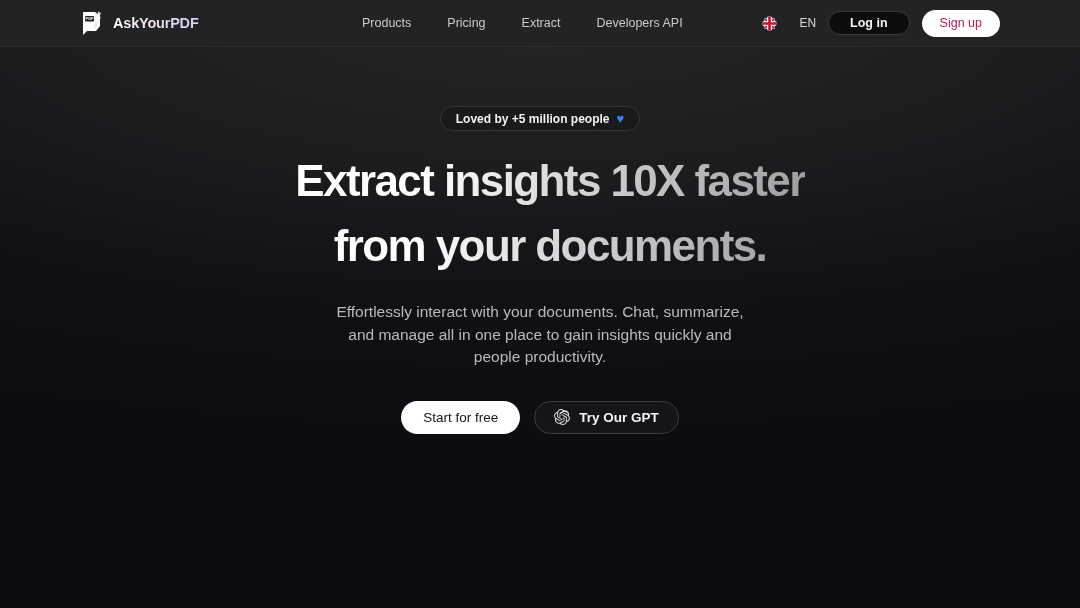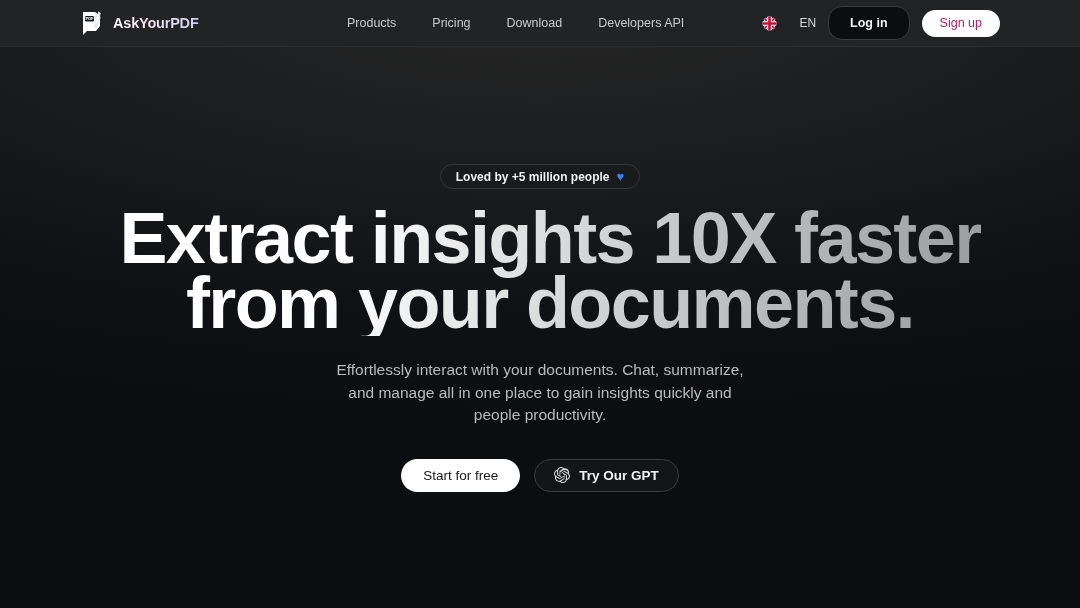--- a/index.html
+++ b/index.html
@@ -32,69 +32,69 @@
   }
   .brand-mark { width:24px; height:26px; display:block; }
   .brand-name {
     font-size:14.5px; font-weight:bold; letter-spacing:-0.2px;
     background:linear-gradient(95deg,#ffffff 0%,#f7e4ef 42%,#ded7f4 75%,#cfcdf0 100%);
     -webkit-background-clip:text; background-clip:text;
     -webkit-text-fill-color:transparent; color:transparent;
     white-space:nowrap;
   }
   .nav {
-    position:absolute; left:347px;
+    position:absolute; left:362px;
     display:flex; align-items:center; gap:36px;
   }
   .nav a {
     font-size:12.5px; color:#c9cacb; text-decoration:none;
     white-space:nowrap; font-weight:500;
   }
   .header-right {
     position:absolute; right:80px;
     display:flex; align-items:center; gap:12px;
   }
   .lang { display:flex; align-items:center; gap:6px; cursor:pointer; }
   .flag { width:15px; height:15px; display:block; border-radius:50%; }
   .lang-label { font-size:12px; color:#d6d7d8; font-weight:500;margin-left:16px; }
   .btn-login {
-    height:34px; padding:0 21px;
+    height:24px; padding:0 21px;
     display:flex; align-items:center; justify-content:center;
     background:#0c0d0f; border:1px solid #3a3b3d; border-radius:14px;
     color:#f2f3f4; font-size:12.5px; font-weight:bold;
     cursor:pointer; white-space:nowrap;
   }
   .btn-signup {
     height:27px; padding:0 18px;
     display:flex; align-items:center; justify-content:center;
     background:#ffffff; border:none; border-radius:14px;
     color:#be185d; font-size:12.5px; font-weight:500;
     cursor:pointer; white-space:nowrap;
   }
 
   
   .hero {
     position:absolute; top:47px; left:0;
     width:1080px; height:561px;
     display:flex; flex-direction:column; align-items:center;
   }
   .badge {
-    margin-top:117px;
+    margin-top:59px;
     height:25px; padding:0 15px;
     display:flex; align-items:center; gap:7px;
     background:#191a1c; border:1px solid #343537; border-radius:13px;
     cursor:pointer;
   }
   .badge-text { font-size:12px; font-weight:bold; color:#f0f1f2; white-space:nowrap; }
   .badge-heart { font-size:13px; line-height:1; color:#3b7ff5; }
 
   .headline {
     margin-top:17px;
     text-align:center;
-    font-size:72px; font-weight:bold;
+    font-size:44px; font-weight:bold;
     line-height:65px; letter-spacing:-1.6px;
     background:linear-gradient(100deg,#ffffff 0%,#fdfdfd 26%,#c9cacb 62%,#a9aaab 88%,#9a9b9c 100%);
     -webkit-background-clip:text; background-clip:text;
     -webkit-text-fill-color:transparent; color:transparent;
     white-space:pre-line;
     margin-left:20px;
   }
 
   .subtitle {
     margin-top:23px;
@@ -140,21 +140,21 @@
           <rect x="5" y="6" width="9" height="5.4" rx="1" fill="#1a1b1d"></rect>
           <text x="9.5" y="10.3" font-family="Liberation Sans, sans-serif" font-size="4.1" font-weight="bold" fill="#ffffff" text-anchor="middle">PDF</text>
         </svg>
       </span>
       <span class="brand-name">AskYourPDF</span>
     </div>
 
     <nav class="nav">
       <a href="#">Products</a>
       <a href="#">Pricing</a>
-      <a href="#">Download</a>
+      <a href="#">Extract</a>
       <a href="#">Developers API</a>
     </nav>
 
     <div class="header-right">
       <div class="lang">
         <span>
           <svg class="flag" viewBox="0 0 24 24">
             <defs>
               <clipPath id="flagClip">
                   <circle cx="12" cy="12" r="11.5"></circle>

